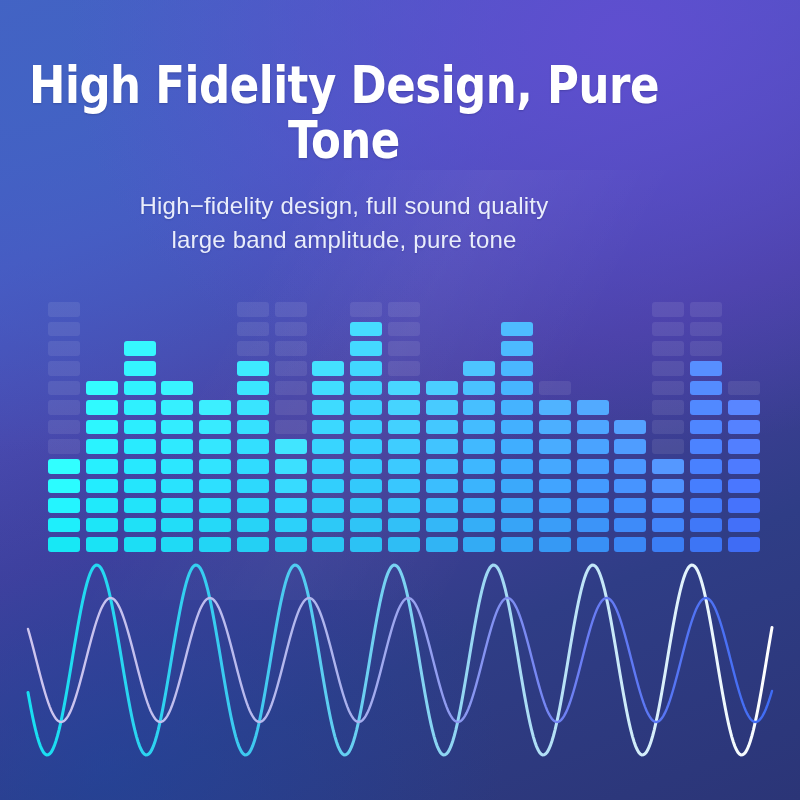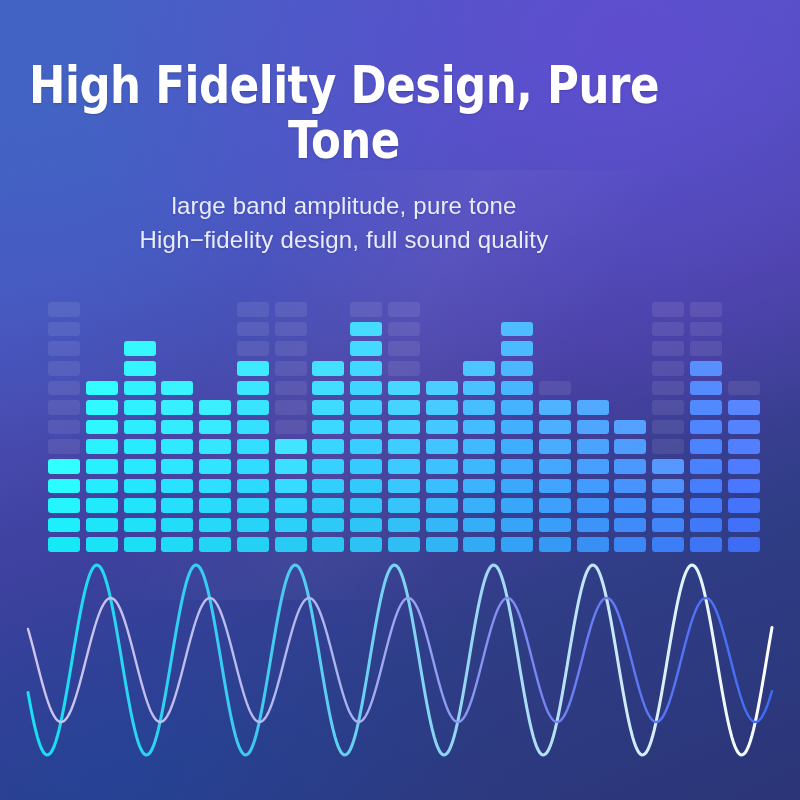--- a/index.html
+++ b/index.html
@@ -75,22 +75,22 @@
 </style>
 </head>
 <body>
 
 <div class="sheen"></div>
 <div class="bl-wash"></div>
 
 <div class="header">
   <div class="headline">High Fidelity Design, Pure Tone</div>
   <div class="subtitle">
+    <div>High−fidelity design, full sound quality</div>
     <div>large band amplitude, pure tone</div>
-    <div>High−fidelity design, full sound quality</div>
   </div>
 </div>
 
 <div class="equalizer" id="equalizer">
     <div class="eq-col">
       <div class="seg off"></div>
       <div class="seg off"></div>
       <div class="seg off"></div>
       <div class="seg off"></div>
       <div class="seg off"></div>

